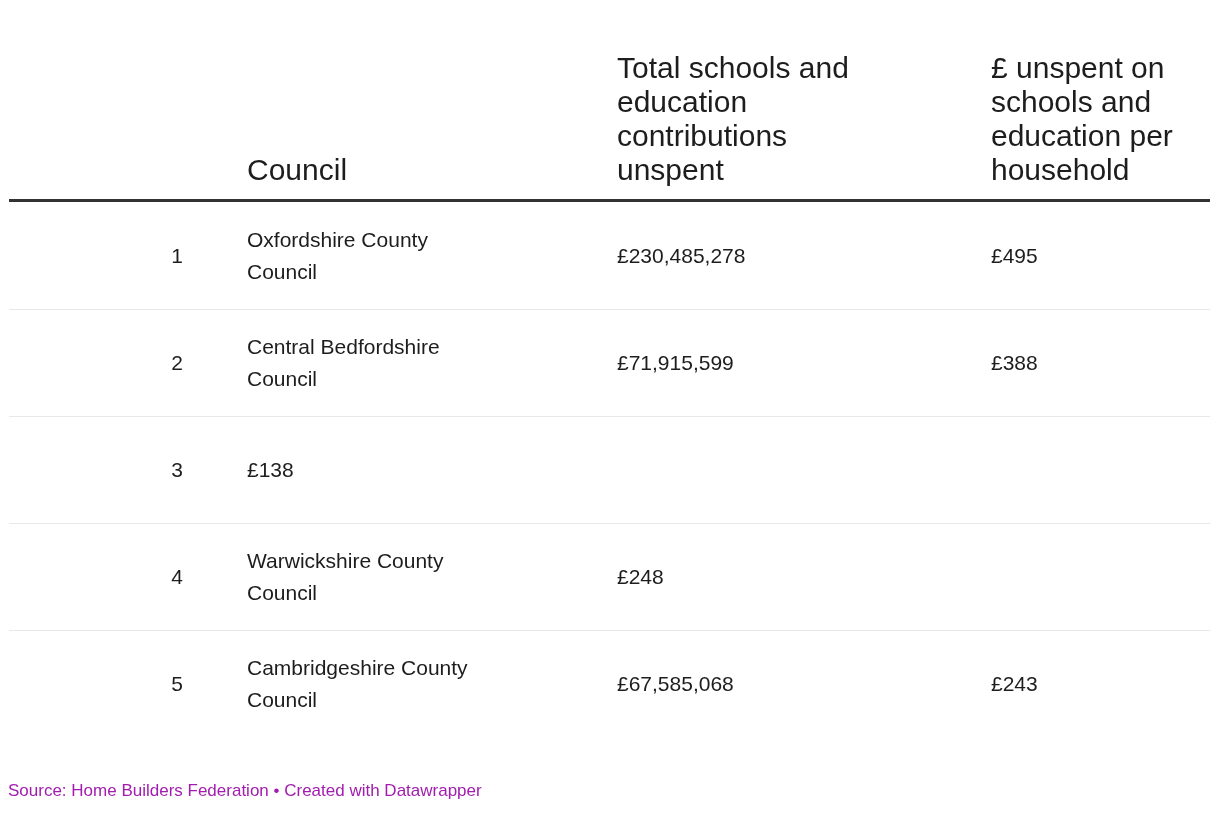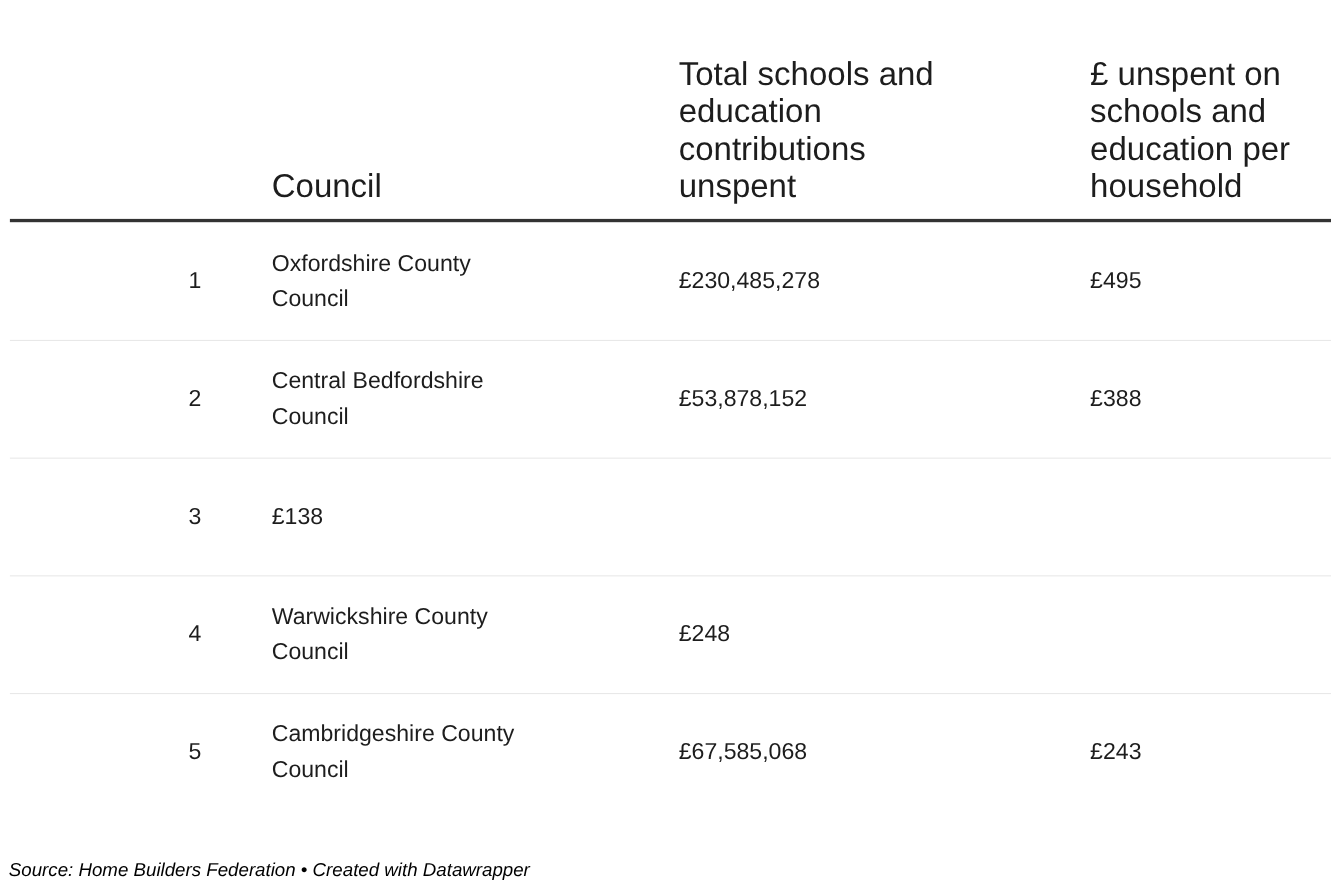--- a/index.html
+++ b/index.html
@@ -51,22 +51,21 @@
   .cell.rank {
     text-align: right;
     padding-right: 64px;
   }
   .cell.council { max-width: 245px; }
   .table-footer {
     position: absolute;
     left: 8px; top: 780px;
     font-size: 17px;
     line-height: 21px;
-    color: #000000;
-    font-style: italic;
+    color: #a21caf;
   }
 </style>
 </head>
 <body>
 
 <div class="canvas">
 
   <div class="table-wrap">
 
     <div class="thead">
@@ -79,21 +78,21 @@
     <div class="row">
       <div class="cell rank">1</div>
       <div class="cell council">Oxfordshire County Council</div>
       <div class="cell">£230,485,278</div>
       <div class="cell">£495</div>
     </div>
 
     <div class="row">
       <div class="cell rank">2</div>
       <div class="cell council">Central Bedfordshire Council</div>
-      <div class="cell">£53,878,152</div>
+      <div class="cell">£71,915,599</div>
       <div class="cell">£388</div>
     </div>
 
     <div class="row">
       <div class="cell rank">3</div>
       <div class="cell">£138</div>
     </div>
 
     <div class="row">
       <div class="cell rank">4</div>

